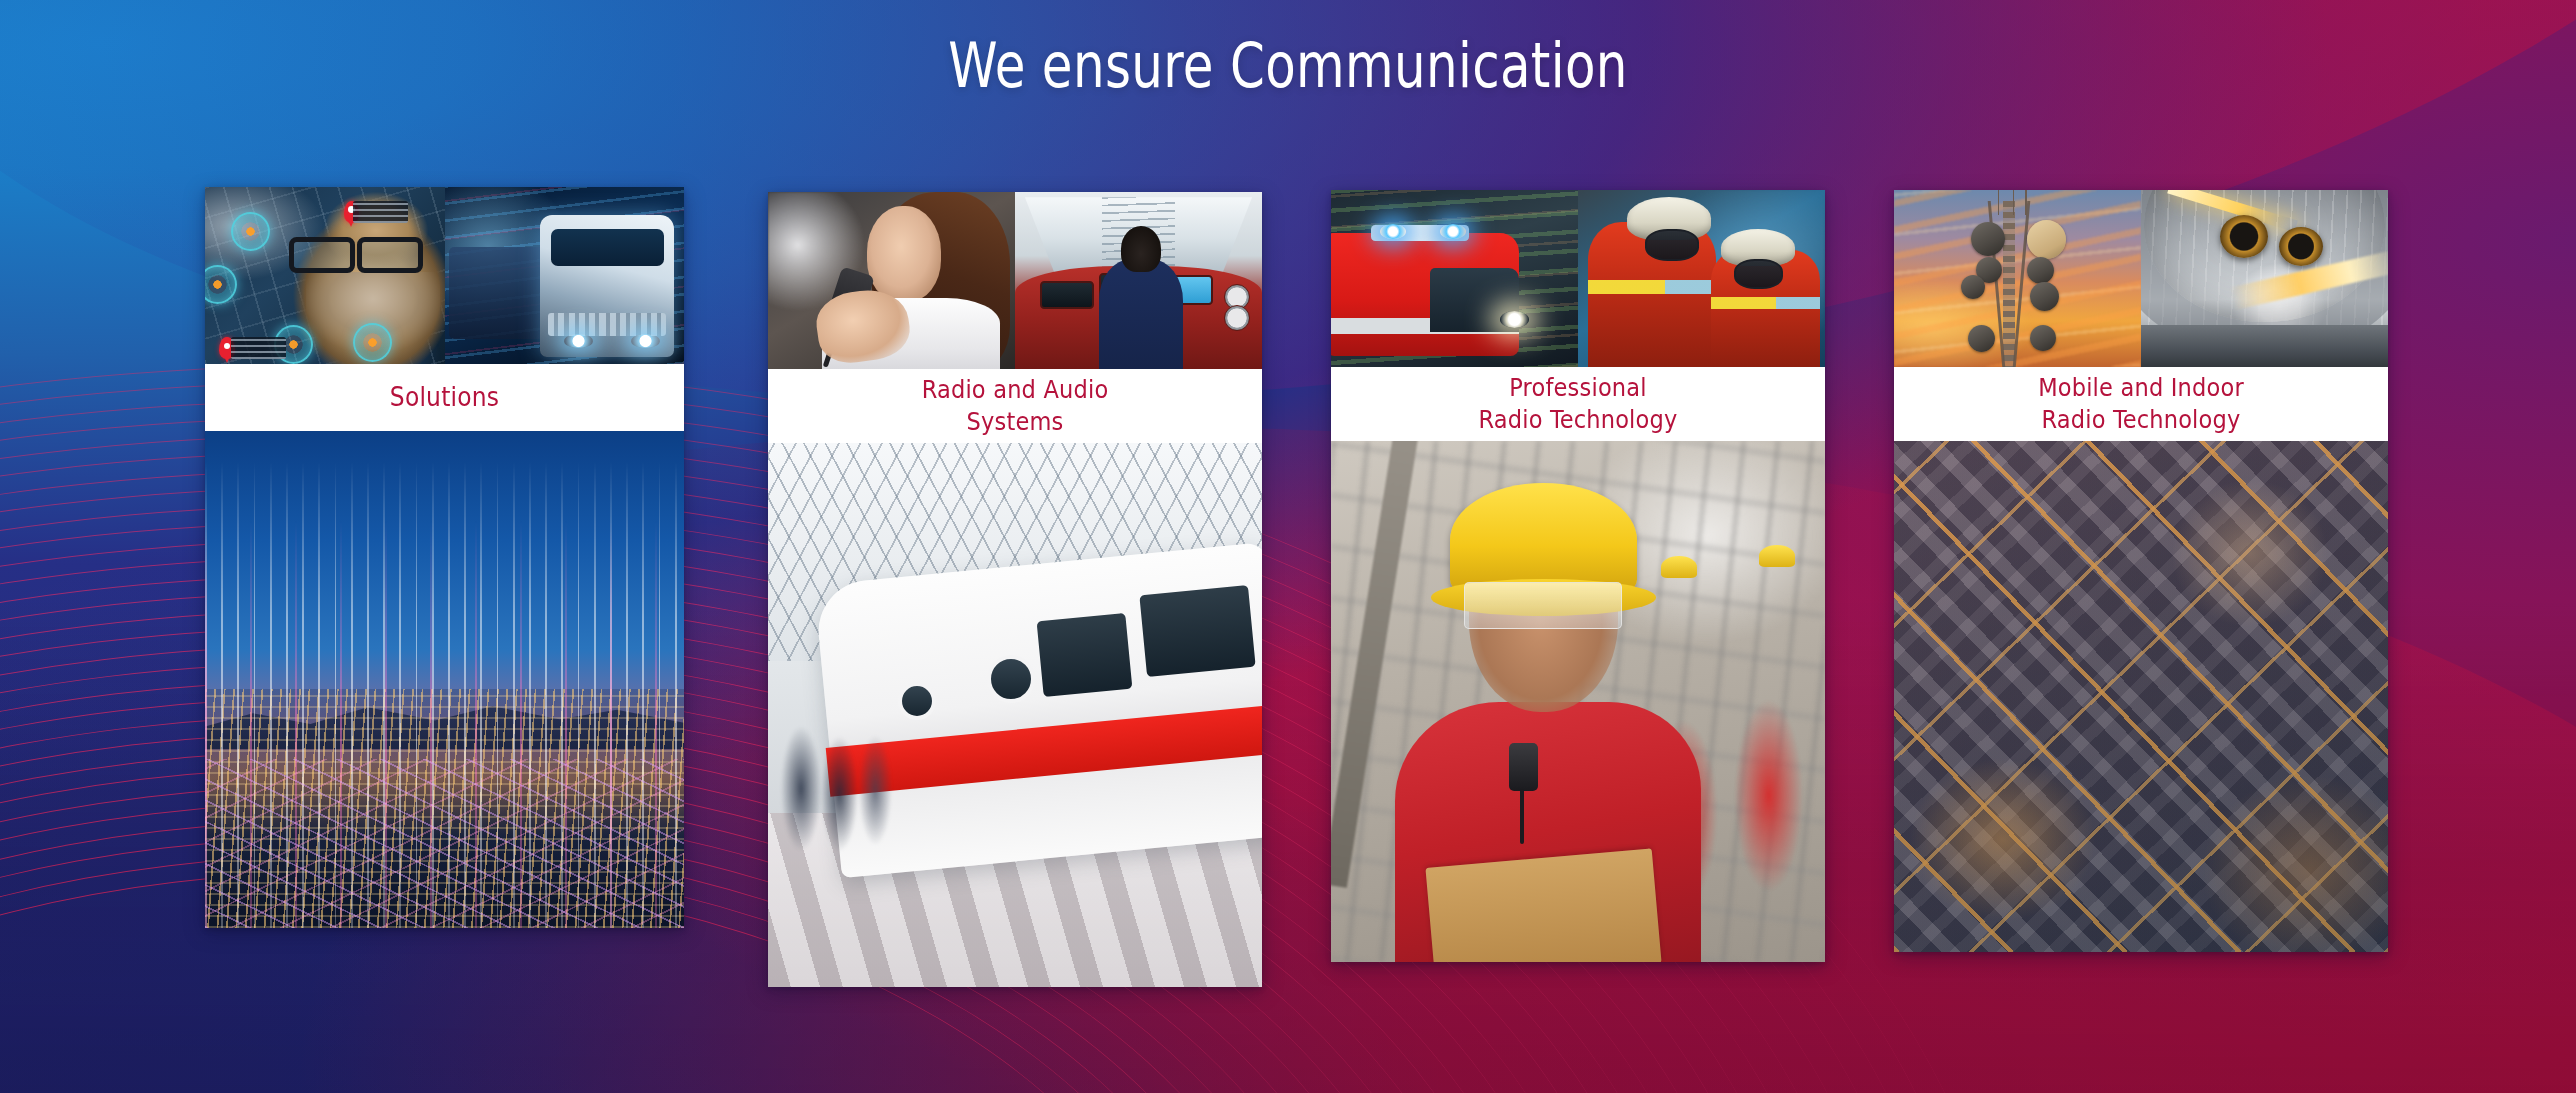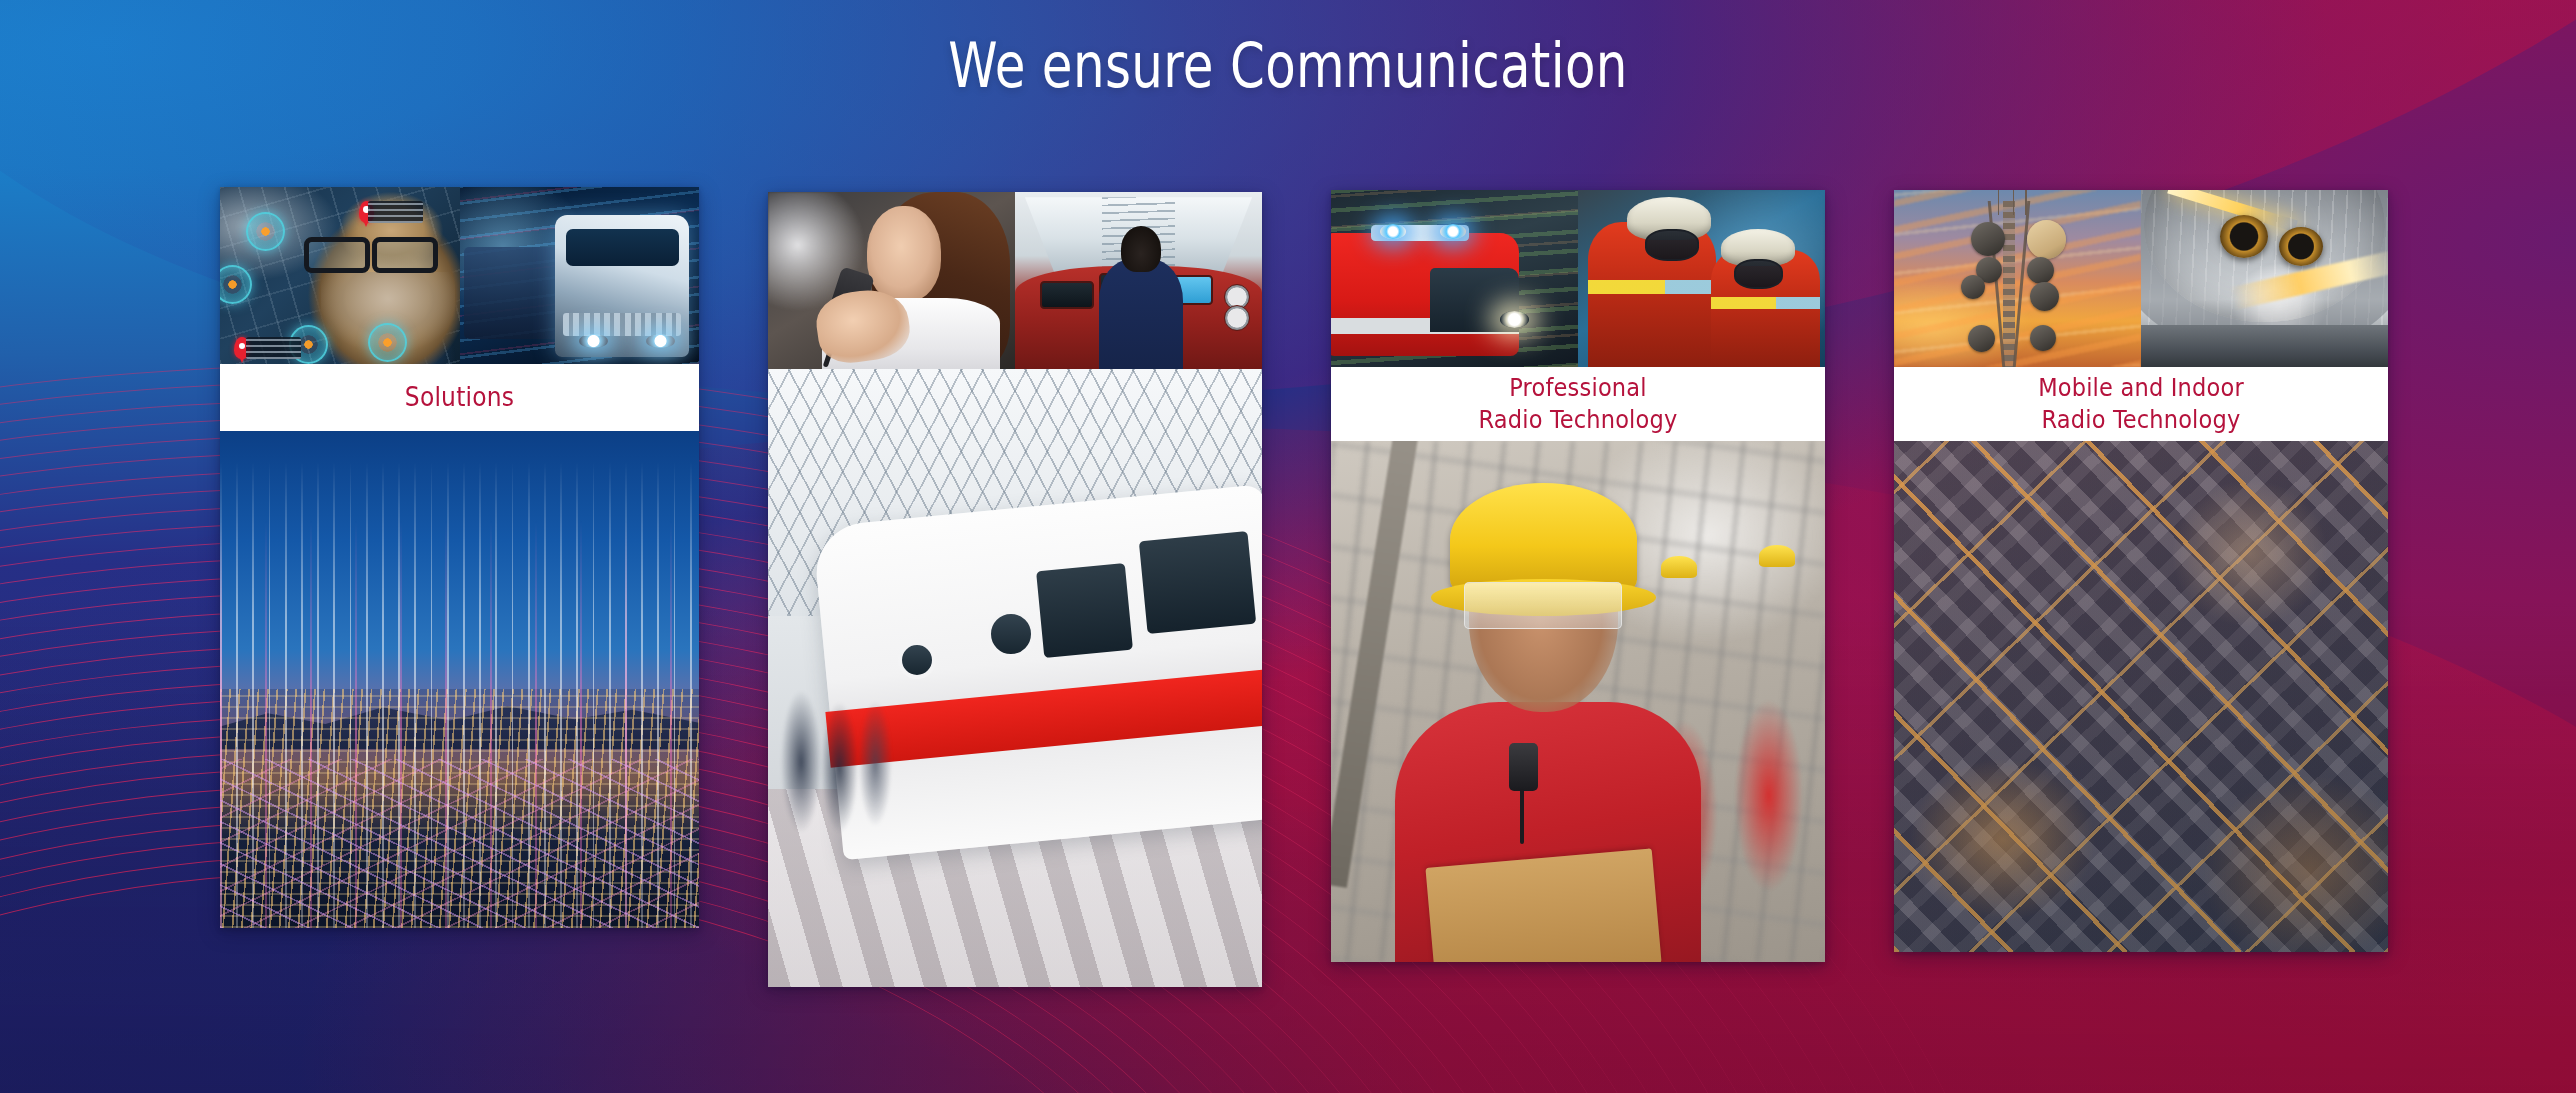--- a/index.html
+++ b/index.html
@@ -743,21 +743,21 @@
       <span style="width: 2395px; height: 1533px; left: 599px; top: 346px; border-top-color: rgb(251, 47, 102); opacity: 0.379;"></span>
       <span style="width: 2437px; height: 1559px; left: 577px; top: 332px; border-top-color: rgb(251, 47, 102); opacity: 0.365;"></span>
     </div>
 
   <div class="bg-layer bg-tint-bottom"></div>
 
   <div id="title">We ensure Communication</div>
 
   <div id="cards">
 
-    <div class="card" style="left:220px; top:187px; width:479px; height:741px;">
+    <div class="card" style="left:205px; top:187px; width:479px; height:741px;">
       <div class="card-top">
         <div class="thumb ph-map-man">
           <div class="mapgrid"></div>
           <div class="face"></div>
           <div class="beard"></div>
           <div class="glasses"></div>
           <div class="ring" style="left:11%; top:14%;"></div>
           <div class="ring" style="left:-3%; top:44%;"></div>
           <div class="ring" style="left:29%; top:78%;"></div>
           <div class="ring" style="left:62%; top:77%;"></div>
@@ -799,20 +799,26 @@
         <div class="thumb ph-cab">
           <div class="window"></div>
           <div class="console"></div>
           <div class="screen" style="left:10%; top:50%; width:22%; height:16%;"></div>
           <div class="screen" style="left:34%; top:46%; width:20%; height:18%;"></div>
           <div class="screen blue" style="right:20%; top:47%; width:18%; height:17%;"></div>
           <div class="dial" style="right:5%; top:52%;"></div>
           <div class="dial" style="right:5%; top:64%;"></div>
           <div class="driver"></div>
         </div>
+      </div>
+      <div class="card-label two-line" style="height:74px;">
+        <span>
+          <span>Radio and Audio</span><br>
+          <span>Systems</span>
+        </span>
       </div>
       <div class="card-hero ph-train">
         <div class="roof"></div>
         <div class="platform"></div>
         <div class="body2"></div>
         <div class="stripe"></div>
         <div class="win" style="right:2%; top:27%; width:22%; height:15%; transform:rotate(-5.5deg);"></div>
         <div class="win" style="right:27%; top:32%; width:18%; height:14%; transform:rotate(-5.5deg);"></div>
         <div class="porthole" style="right:46%; top:39%;"></div>
         <div class="porthole" style="right:66%; top:44%; width:38px; height:38px;"></div>

